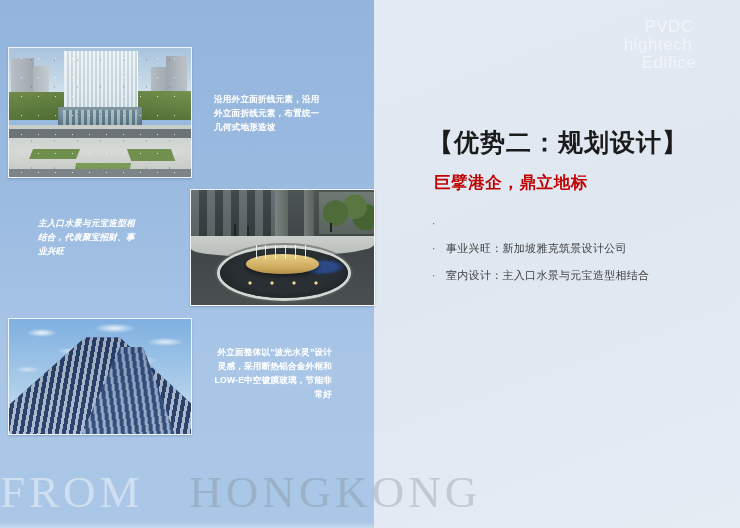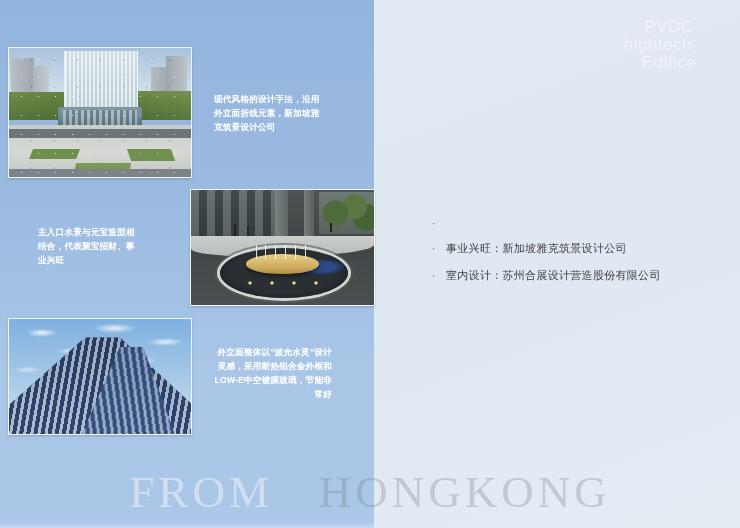--- a/index.html
+++ b/index.html
@@ -256,21 +256,21 @@
   .caption {
     position: absolute;
     color: #ffffff;
     font-size: 8.6px;
     line-height: 1.62;
     letter-spacing: 0.2px;
     font-weight: 700;
     text-shadow: 0 0 1px rgba(255,255,255,.25);
   }
   #caption-plaza   { left: 214px; top: 93px;  width: 106px; }
-  #caption-water   { left: 38px;  top: 226px; width: 104px; }
+  #caption-water   { left: 38px;  top: 217px; width: 104px; font-style: italic; }
   #caption-facade  { left: 210px; top: 346px; width: 122px; text-align: right; }
 
   
   .title {
     position: absolute;
     left: 428px; top: 126px;
     width: 290px;
     font-family: "Liberation Serif", serif;
     font-size: 25px;
     font-weight: 700;
@@ -304,21 +304,21 @@
     flex: 0 0 14px;
     color: #5a5a5a;
     font-size: 10px;
   }
 
   
   .watermark {
     position: absolute;
     left: 0; bottom: 10px;
     width: 740px;
-    text-align: center;
+    text-align: left;
     font-family: "Liberation Serif", serif;
     font-size: 45px;
     letter-spacing: 4px;
     color: rgba(120,125,130,0.30);
     user-select: none;
     white-space: nowrap;
   }
   .watermark .wm-left { color: rgba(222,232,244,0.72); }
   .watermark .wm-right { color: rgba(120,125,130,0.30); }
 </style>
@@ -376,39 +376,41 @@
 
   <div class="photo" id="photo-tower">
     <div class="ph-inner">
       <div class="sky"></div>
       <div class="clouds"></div>
       <div class="bldg"></div>
       <div class="bldg2"></div>
     </div>
   </div>
 
-  <div class="caption" id="caption-plaza">现代风格的设计手法，沿用外立面折线元素，新加坡雅克筑景设计公司</div>
+  <div class="caption" id="caption-plaza">沿用外立面折线元素，沿用外立面折线元素，布置统一几何式地形造坡</div>
 
   <div class="caption" id="caption-water">主入口水景与元宝造型相结合，代表聚宝招财、事业兴旺</div>
 
   <div class="caption" id="caption-facade">外立面整体以“波光水灵”设计灵感，采用断热铝合金外框和LOW-E中空镀膜玻璃，节能非常好</div>
 
-
+  <div class="title">【优势二：规划设计】</div>
+
+  <div class="subtitle">巨擘港企，鼎立地标</div>
 
   <div class="bullets">
     <div class="bullet">
       <span class="dot">·</span>
     </div>
     <div class="bullet">
       <span class="dot">·</span>
       <span>事业兴旺：新加坡雅克筑景设计公司</span>
     </div>
     <div class="bullet">
       <span class="dot">·</span>
-      <span>室内设计：苏州合展设计营造股份有限公司</span>
+      <span>室内设计：主入口水景与元宝造型相结合</span>
     </div>
   </div>
 
   <div class="watermark">
     <span class="wm-left">FROM</span>
     <span>&nbsp;</span>
     <span class="wm-right">HONGKONG</span>
   </div>
 
 </div>

